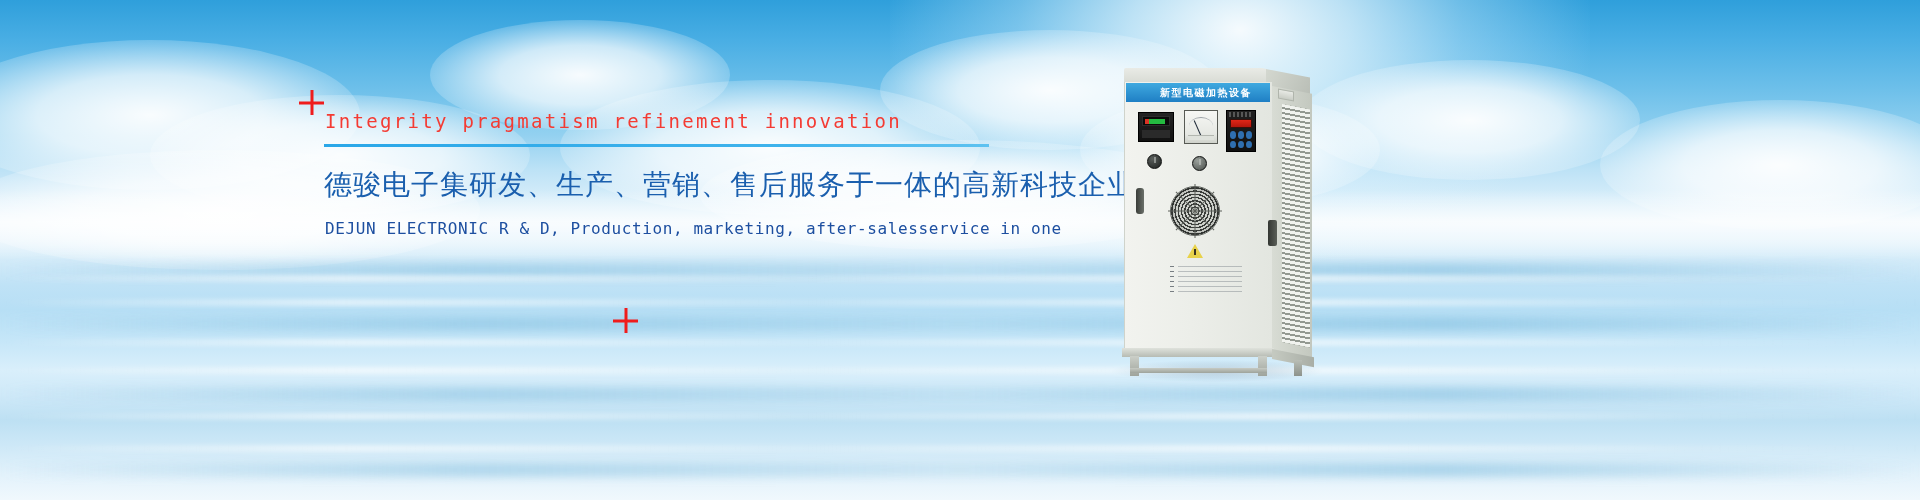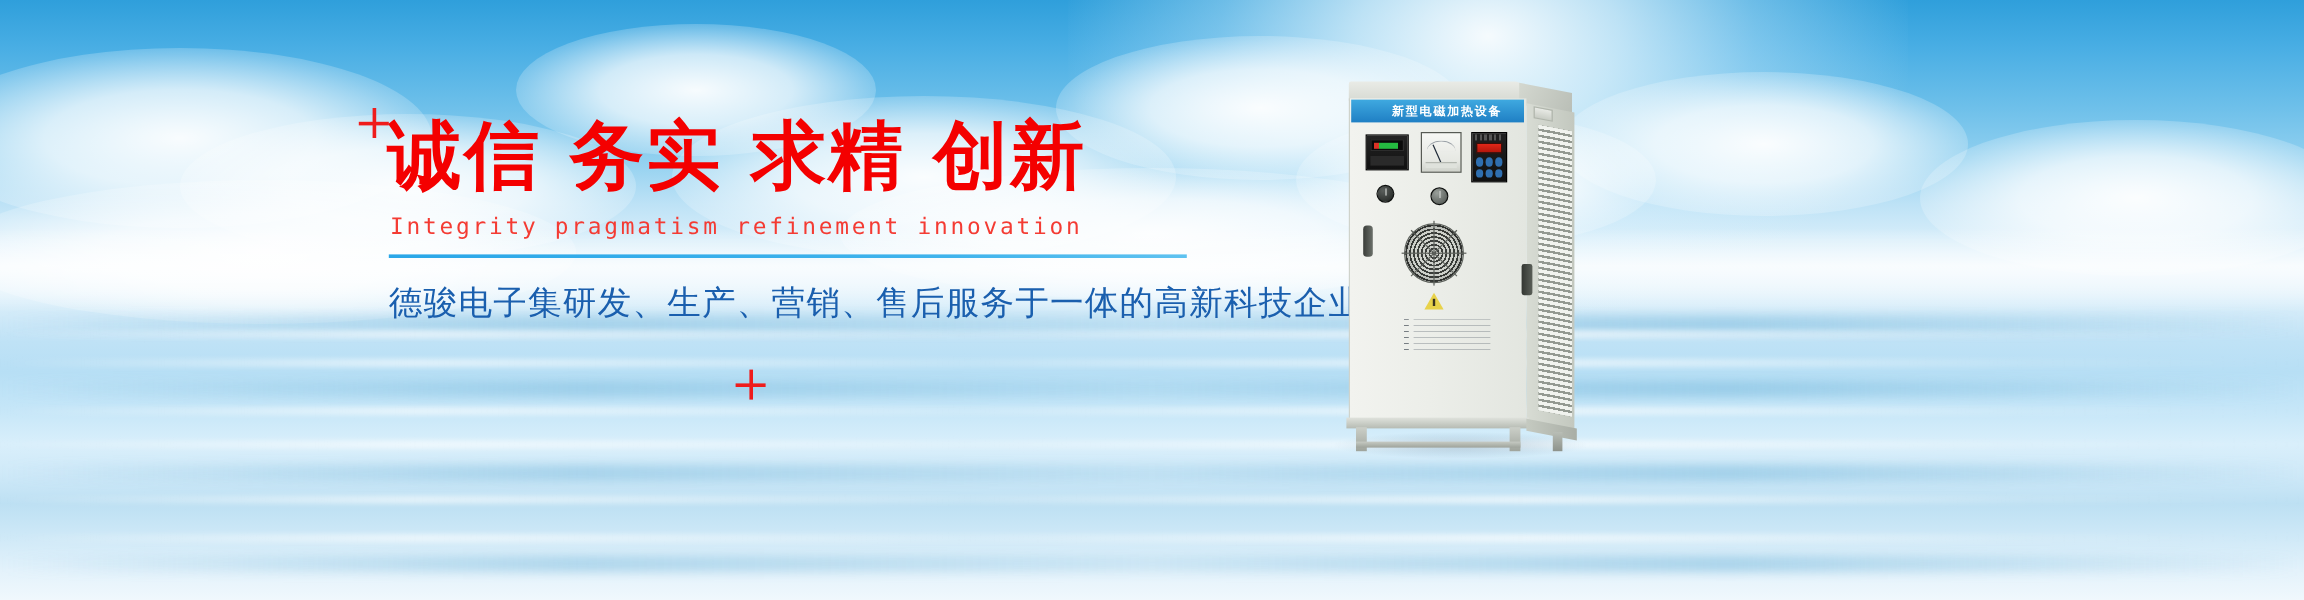--- a/index.html
+++ b/index.html
@@ -381,25 +381,25 @@
     <div class="wdark" style="top:132px;"></div>
     <div class="streak" style="top:158px;"></div>
     <div class="streak" style="top:190px;"></div>
     <div class="wdark" style="top:208px;"></div>
   </div>
 
   <div class="plus plus-1"></div>
   <div class="plus plus-2"></div>
 
   <div class="text-block">
-    <div class="headline">诚信 务实 求精 创新</div>
     <div class="headline-en">Integrity  pragmatism  refinement  innovation</div>
     <div class="divider"></div>
     <div class="sub-cn">德骏电子集研发、生产、营销、售后服务于一体的高新科技企业</div>
     <div class="sub-en">
+      <div>DEJUN ELECTRONIC R &amp; D, Production, marketing, after-salesservice in one</div>
     </div>
   </div>
 
   <div class="machine">
     <div class="m-shadow"></div>
     <div class="m-top"></div>
     <div class="m-top-side"></div>
 
     <div class="m-side">
       <div class="m-side-vents"></div>

